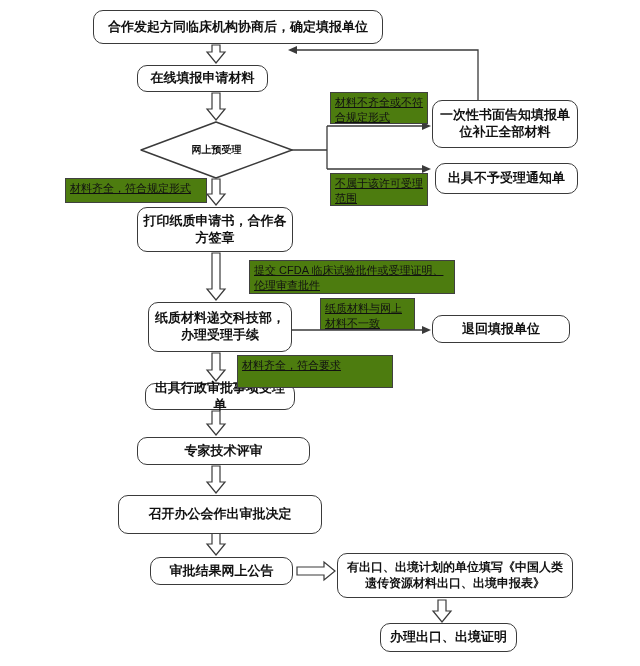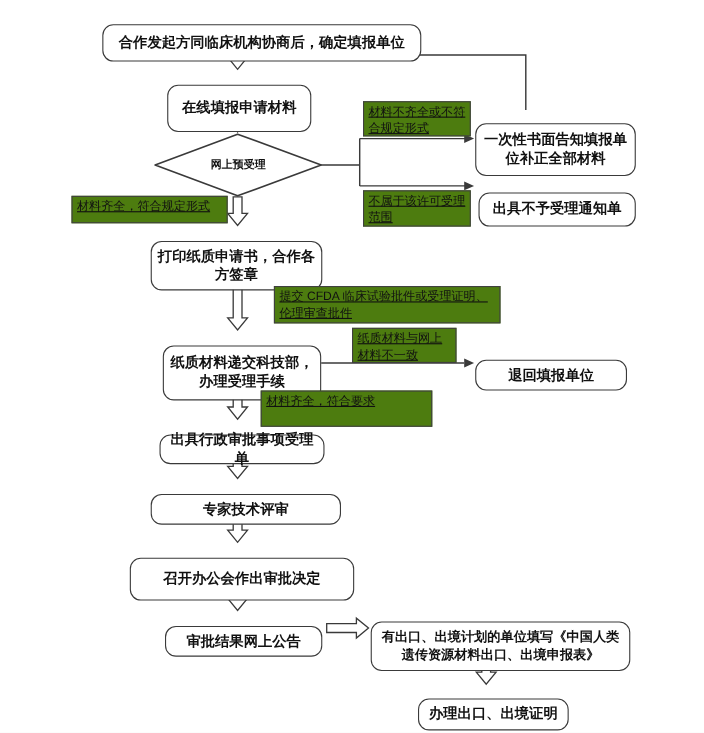--- a/index.html
+++ b/index.html
@@ -24,21 +24,20 @@
     border:1.5px solid #3a3a3a;
     border-radius:10px;
     background:#ffffff;
     display:flex;align-items:center;justify-content:center;
     text-align:center;
     font-weight:bold;
     font-size:13px;
     line-height:1.3;
     color:#111111;
     padding:2px 5px;
-    margin-top:12px;
   }
   .node.small-text{font-size:12px;}
   .diamond-label{
     position:absolute;
     display:flex;align-items:center;justify-content:center;
     text-align:center;
     font-weight:bold;font-size:10px;color:#111111;
     background:transparent;
   }
   .tag{
@@ -80,21 +79,21 @@
 
     <path d="M478 100 V50 H297" fill="none" stroke="#3a3a3a" stroke-width="1.3"></path>
     <polygon points="288,50 297,46 297,54" fill="#3a3a3a"></polygon>
 
     <path d="M292 330 H422" fill="none" stroke="#3a3a3a" stroke-width="1.3"></path>
     <polygon points="431,330 422,326 422,334" fill="#3a3a3a"></polygon>
   </svg>
 
   <div class="node" style="left:93px;top:10px;width:290px;height:34px;">合作发起方同临床机构协商后，确定填报单位</div>
 
-  <div class="node" style="left:152px;top:65px;width:131px;height:43px;">在线填报申请材料</div>
+  <div class="node" style="left:137px;top:65px;width:131px;height:27px;">在线填报申请材料</div>
 
   <div class="diamond-label" style="left:141px;top:122px;width:151px;height:56px;">网上预受理</div>
 
   <div class="node" style="left:137px;top:207px;width:156px;height:45px;">打印纸质申请书，合作各方签章</div>
 
   <div class="node" style="left:148px;top:302px;width:144px;height:50px;">纸质材料递交科技部，办理受理手续</div>
 
   <div class="node" style="left:145px;top:383px;width:150px;height:27px;">出具行政审批事项受理单</div>
 
   <div class="node" style="left:137px;top:437px;width:173px;height:28px;">专家技术评审</div>

